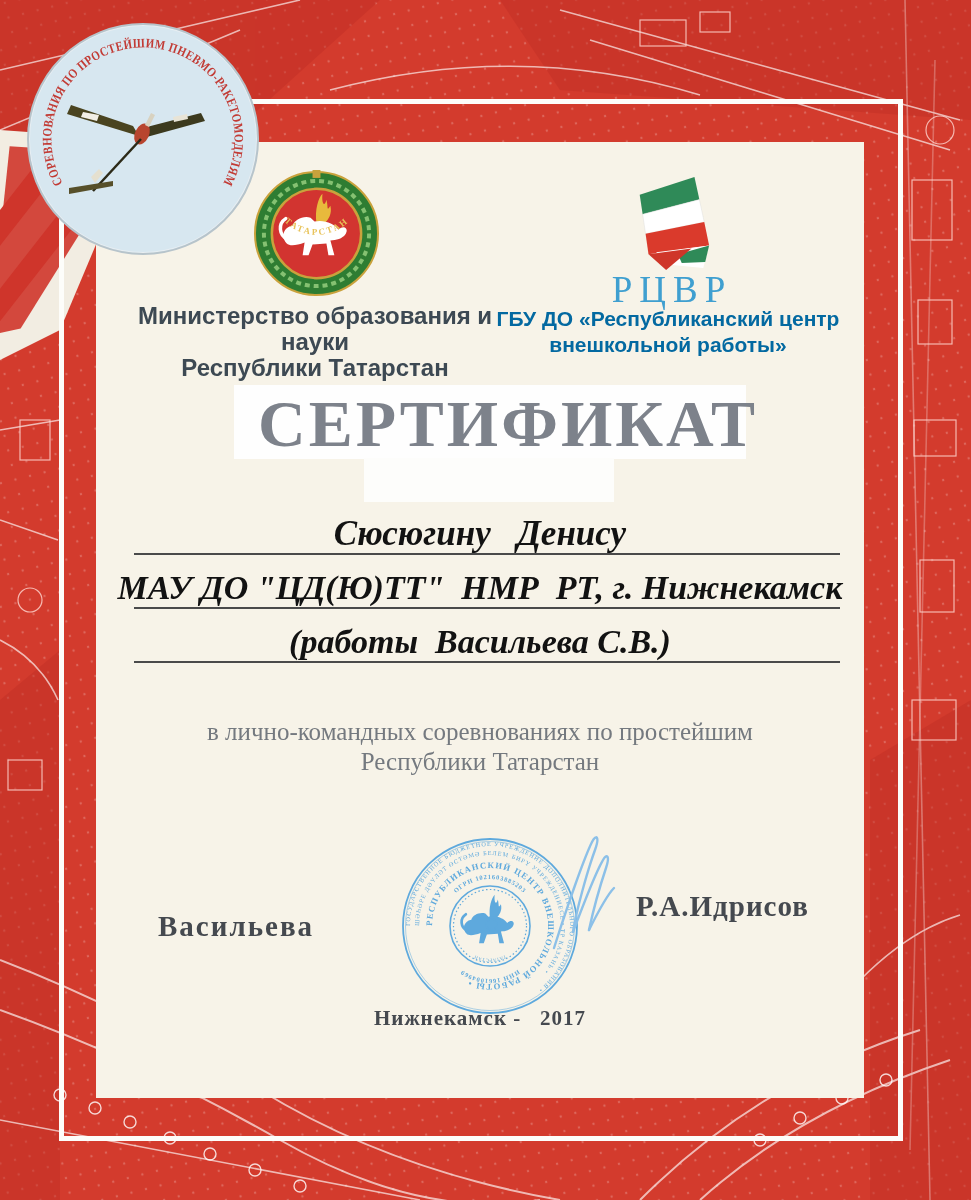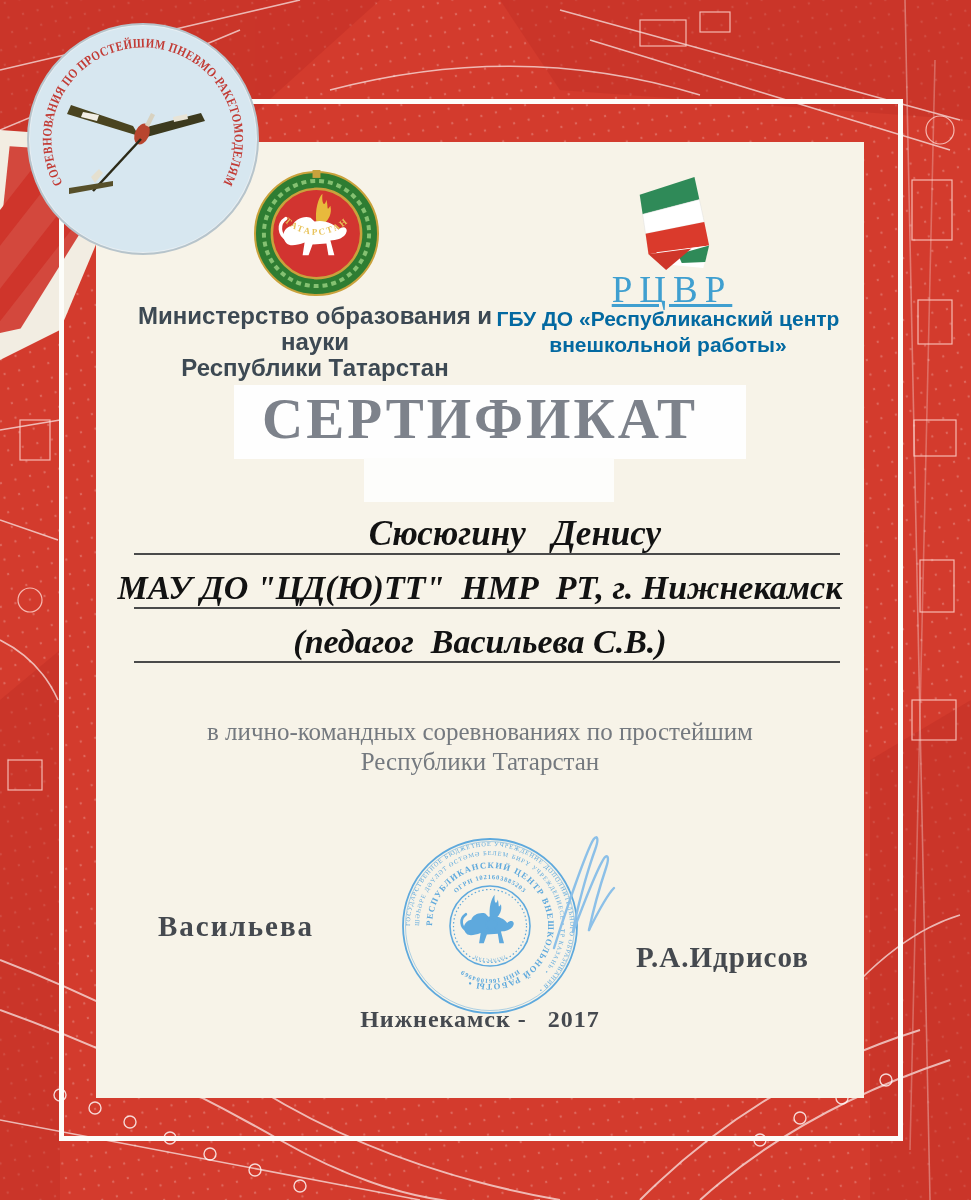--- a/index.html
+++ b/index.html
@@ -31,43 +31,43 @@
     font-family:"Liberation Sans",sans-serif;font-weight:bold;
     font-size:24px;line-height:26px;color:#3d4953;
   }
   .gbudo{
     top:164px;left:372px;width:400px;text-align:center;
     font-family:"Liberation Sans",sans-serif;font-weight:bold;
     font-size:21px;line-height:26px;color:#0369a1;
   }
   .rcvr-label{
     top:126px;left:446px;width:260px;text-align:center;
-    font-size:37px;letter-spacing:7px;color:#3f9fd0;font-weight:normal;text-decoration:underline;
+    font-size:37px;letter-spacing:7px;color:#3f9fd0;font-weight:normal;
   }
   .title-patch{top:243px;left:138px;width:512px;height:74px;background:#fefefe;}
   .patch2{top:316px;left:268px;width:250px;height:44px;background:#fdfdfb;}
   .cert-title{
-    top:244px;font-size:57px;font-weight:bold;letter-spacing:3px;color:#7d828b;
+    top:244px;font-size:66px;font-weight:bold;letter-spacing:3px;color:#7d828b;margin-left:28px;
   }
   .cert-sub{top:313px;font-size:31px;font-weight:bold;color:#6e737b;letter-spacing:1px;}
   .fill-row{font-weight:bold;font-style:italic;color:#121212;}
-  .row1{top:372px;font-size:35px;padding-left:35px;}
+  .row1{top:372px;font-size:35px;}
   .row2{top:427px;font-size:34px;}
   .row3{top:481px;font-size:34px;}
   .uline{left:38px;width:706px;height:2px;background:#4a4a4a;}
   .u1{top:411px;}
   .u2{top:465px;}
   .u3{top:519px;}
   .reason{top:539px;font-size:25px;font-weight:bold;color:#6d727a;}
   .event{
     top:575px;font-size:25px;line-height:30px;font-weight:normal;color:#74797f;
   }
   .sig-pos{top:768px;left:62px;font-size:29px;font-weight:bold;color:#45494f;letter-spacing:2px;}
-  .sig-name{top:799px;left:540px;font-size:29px;font-weight:bold;color:#45494f;letter-spacing:1px;}
-  .city-year{top:864px;font-size:24px;font-weight:bold;color:#45494f;letter-spacing:1px;}
+  .sig-name{top:748px;left:540px;font-size:29px;font-weight:bold;color:#45494f;letter-spacing:1px;}
+  .city-year{top:864px;font-size:21px;font-weight:bold;color:#45494f;letter-spacing:1px;}
   .stamp{position:absolute;left:304px;top:694px;width:180px;height:180px;z-index:4;}
   .signature{position:absolute;left:430px;top:688px;width:120px;height:150px;z-index:5;}
   .emblem{position:absolute;left:157px;top:28px;width:127px;height:127px;}
   .flag{position:absolute;left:531px;top:31px;width:88px;height:100px;}
 </style>
 </head>
 <body>
 
 <div id="canvas">
 
@@ -196,21 +196,21 @@
     </div>
 
     <div class="abs title-patch"></div>
     <div class="abs patch2"></div>
     <div class="abs ctr cert-title">СЕРТИФИКАТ</div>
 
     <div class="abs ctr fill-row row1 pre">Сюсюгину   Денису</div>
     <div class="abs uline u1"></div>
     <div class="abs ctr fill-row row2 pre">МАУ ДО "ЦД(Ю)ТТ"  НМР  РТ, г. Нижнекамск</div>
     <div class="abs uline u2"></div>
-    <div class="abs ctr fill-row row3 pre">(педагог  Васильева С.В.)</div>
+    <div class="abs ctr fill-row row3 pre">(работы  Васильева С.В.)</div>
     <div class="abs uline u3"></div>
 
     <div class="abs ctr event">
       <div>в лично-командных соревнованиях по простейшим</div>
       <div>Республики Татарстан</div>
     </div>
 
     <div class="stamp">
       <svg viewBox="-90 -90 180 180" width="180" height="180" xmlns="http://www.w3.org/2000/svg">
         <g fill="none" stroke="#5ea9dd">

